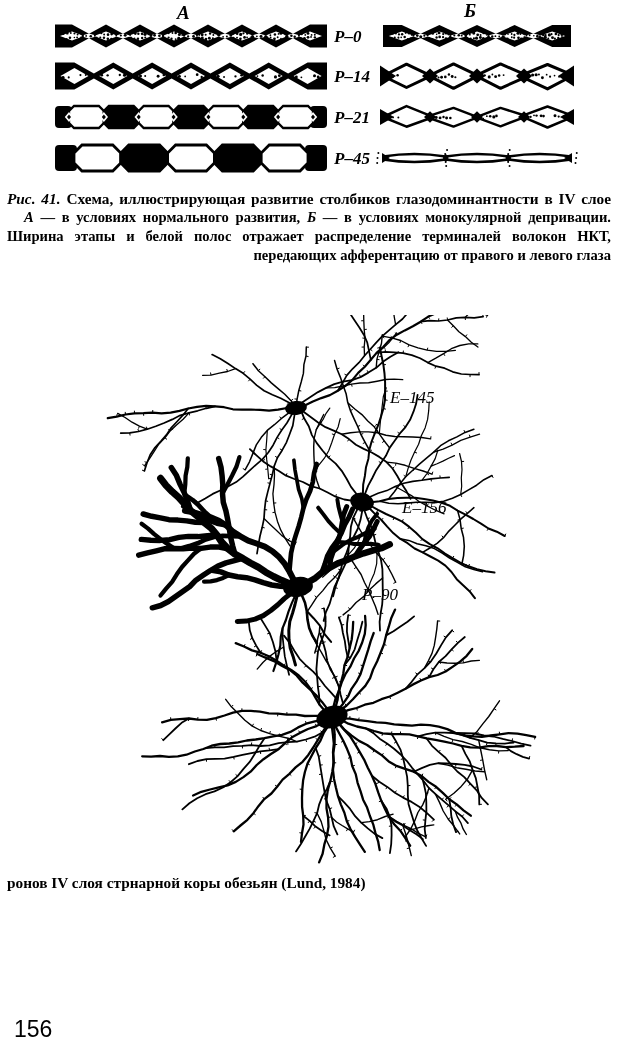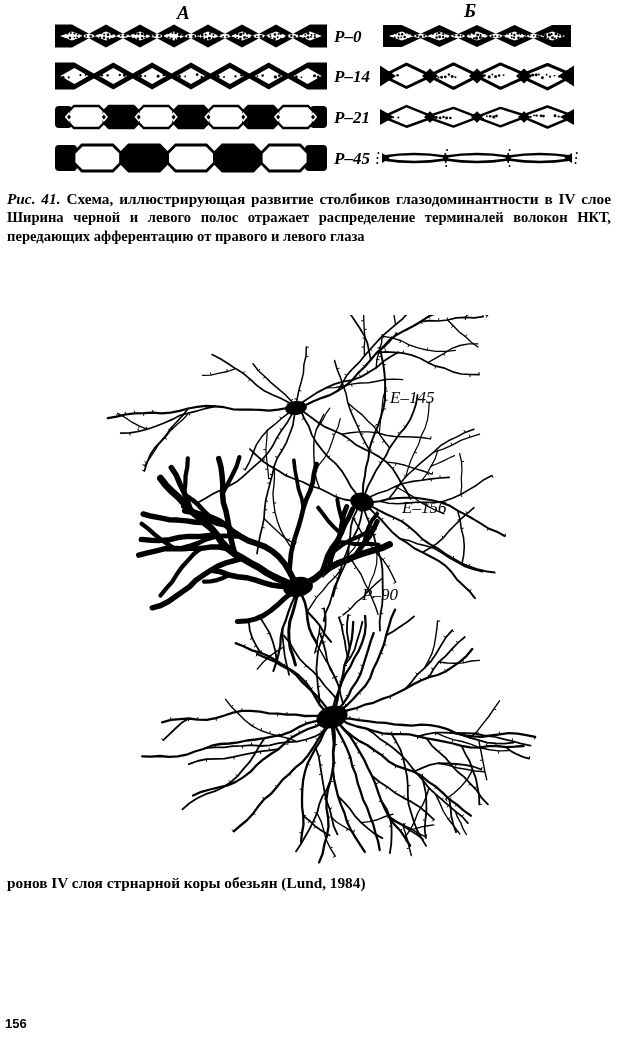--- a/index.html
+++ b/index.html
@@ -3,26 +3,26 @@
 <meta charset="utf-8">
 <style>
   html,body{margin:0;padding:0;background:#888;}
   .page{position:relative;width:620px;height:1044px;background:#ffffff;color:#000;
         font-family:"Liberation Serif",serif;overflow:hidden;margin:0 auto;}
   #fig41{position:absolute;top:0;left:0;}
   #fig42{position:absolute;top:315px;left:0;}
   .cap{position:absolute;left:7px;right:9px;font-weight:bold;}
   .cap41{top:189px;font-size:15.3px;line-height:19px;}
   .cap42{top:873px;font-size:15.3px;line-height:19px;}
-  .nl{font-size:14.6px;line-height:19px;}
+  .nl{font-size:14.6px;line-height:19px;text-align:right;}
   .j{text-align:justify;text-align-last:justify;}
   .ind{text-indent:17px;}
   .it{font-style:italic;margin-top:32px;}
-  .pageno{position:absolute;left:5px;top:1016px;font-family:"Liberation Sans",sans-serif;
-          font-weight:bold;font-size:13px;}
+  .pageno{position:absolute;left:14px;top:1016px;font-family:"Liberation Sans",sans-serif;
+          font-weight:normal;font-size:23px;}
   svg text{font-family:"Liberation Serif",serif;fill:#000;}
   .hdr{font-size:19px;font-style:italic;font-weight:bold;}
   .rowlab{font-size:17px;font-style:italic;font-weight:bold;}
   .ann{font-size:17px;font-style:italic;}
 </style>
 </head>
 <body>
 
 <div class="page">
 
@@ -433,21 +433,22 @@
       <circle cx="378.3959605693817" cy="153" r="1" fill="#000"></circle>
       <circle cx="576.7316129207611" cy="153" r="1" fill="#000"></circle>
       <circle cx="377.4988715648651" cy="158" r="1" fill="#000"></circle>
       <circle cx="576.1256692409515" cy="158" r="1" fill="#000"></circle>
       <circle cx="377.21761202812195" cy="163" r="1" fill="#000"></circle>
       <circle cx="575.5279501080513" cy="163" r="1" fill="#000"></circle>
     </svg>
 
   <div class="cap cap41">
     <div class="j"><span class="it">Рис. 41.</span><span> Схема, иллюстрирующая развитие столбиков глазодоминантности в IV слое</span></div>
-    <div class="nl j">Ширина черной и левого полос отражает распределение терминалей волокон НКТ,</div>
+    <div class="nl j ind"><span class="it">А</span><span> — в условиях нормального развития, </span><span class="it">Б</span><span> — в условиях монокулярной депривации.</span></div>
+    <div class="nl j">Ширина этапы и белой полос отражает распределение терминалей волокон НКТ,</div>
     <div class="nl">передающих афферентацию от правого и левого глаза</div>
   </div>
 
   <svg id="fig42" width="620" height="556">
       <line x1="189.0" y1="97.9" x2="189.6" y2="100.4" stroke="#000" stroke-width="1"></line>
       <line x1="170.2" y1="115.9" x2="168.4" y2="114.0" stroke="#000" stroke-width="1"></line>
       <line x1="164.9" y1="122.8" x2="167.0" y2="124.4" stroke="#000" stroke-width="1"></line>
       <line x1="144.5" y1="150.8" x2="142.4" y2="149.3" stroke="#000" stroke-width="1"></line>
       <path d="M 189.0,97.9 L 183.1,104.3 L 176.5,109.9 L 170.2,115.9 L 164.9,122.8 L 158.9,129.0 L 154.2,136.4 L 149.5,143.6 L 144.5,150.8" fill="none" stroke="#000" stroke-width="1.3384800000000001" stroke-linecap="round" stroke-linejoin="round"></path>
       <line x1="147.2" y1="114.2" x2="146.4" y2="111.7" stroke="#000" stroke-width="1"></line>

